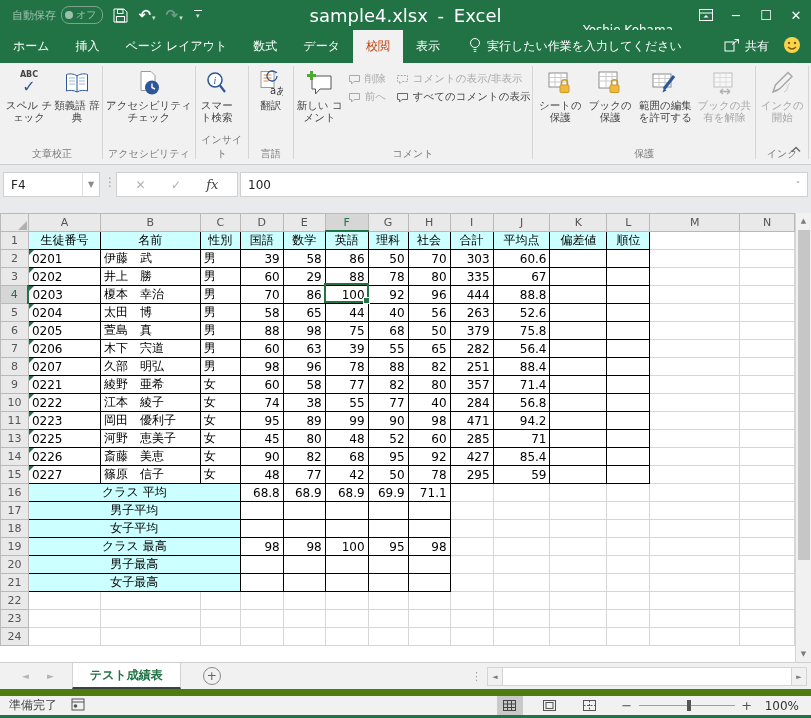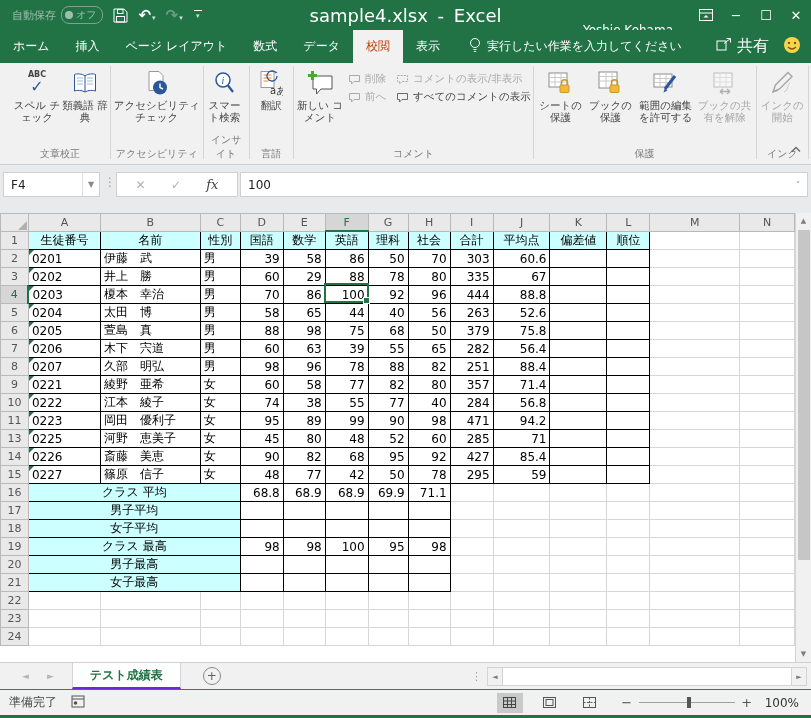--- a/index.html
+++ b/index.html
@@ -25,24 +25,24 @@
   .tb-right{position:absolute;right:0;top:0;height:30px;display:flex;align-items:center;}
   .username{font-size:12px;color:#fff;margin-right:18px;margin-top:29px;}
   .winbtn{width:30px;height:30px;display:flex;align-items:center;justify-content:center;color:#fff;font-size:13px;}
   
   .tabrow{position:absolute;left:0;top:30px;width:811px;height:33px;background:#217346;
     display:flex;align-items:stretch;color:#fff;}
   .rtab{display:flex;align-items:center;padding:0 13px;font-size:12px;color:#fff;}
   .rtab.active{background:#f1f1f1;color:#c2410c;}
   .tellme{display:flex;align-items:center;gap:6px;margin-left:16px;font-size:12px;color:#fff;}
   .tabrow-right{margin-left:auto;display:flex;align-items:center;gap:14px;padding-right:10px;}
-  .share{display:flex;gap:5px;font-size:16px;}
+  .share{display:flex;gap:5px;font-size:12px;}
   
   .ribbon{position:absolute;left:0;top:63px;width:811px;height:102px;background:#f1f1f1;
-    border-bottom:1px solid #cfcfcf;display:flex;align-items:stretch;padding-left:12px;box-sizing:border-box;}
+    border-bottom:1px solid #cfcfcf;display:flex;align-items:stretch;padding-left:4px;box-sizing:border-box;}
   .rgroup{display:flex;flex-direction:column;}
   .rbtns{flex:1;display:flex;align-items:flex-start;padding-top:3px;}
   .rglabel{font-size:10px;color:#7a7a7a;text-align:center;padding:0 2px 3px;}
   .vdiv{width:1px;background:#d5d5d5;margin:3px 2px 5px;}
   .bb{display:flex;flex-direction:column;align-items:center;padding-top:1px;}
   .bb .ib{height:32px;display:flex;align-items:center;justify-content:center;}
   .bb .lbl{font-size:10.5px;line-height:12px;color:#444;text-align:center;white-space:pre-line;}
   .bb.disabled .lbl{color:#a6a6a6;}
   .cstack{display:flex;flex-direction:column;gap:4px;padding-top:6px;margin-left:4px;}
   .crow{display:flex;align-items:center;}
@@ -92,32 +92,32 @@
   .vscroll{position:absolute;left:795px;top:213px;width:16px;height:449px;background:#f1f1f1;
     border-left:1px solid #d4d4d4;box-sizing:border-box;}
   .vs-up,.vs-dn{height:16px;display:flex;align-items:center;justify-content:center;color:#7b7b7b;font-size:7px;}
   .vs-dn{position:absolute;bottom:0;width:100%;}
   .vs-thumb{position:absolute;top:17px;left:2px;width:12px;height:330px;background:#c6c6c6;}
   
   .tabbar{position:absolute;left:0;top:662px;width:811px;height:27px;background:#f1f1f1;
     border-top:1px solid #cfcfcf;box-sizing:border-box;display:flex;align-items:stretch;}
   .navarrows{display:flex;align-items:center;gap:18px;padding:0 18px 0 22px;color:#b5b5b5;font-size:9px;}
   .sheettab{display:flex;align-items:center;padding:0 17px;background:#fff;border-left:1px solid #d4d4d4;
-    border-right:1px solid #d4d4d4;border-bottom:2px solid #6d28d9;color:#217346;font-weight:bold;font-size:12px;box-sizing:border-box;}
+    border-right:1px solid #d4d4d4;border-bottom:2px solid #404040;color:#217346;font-weight:bold;font-size:12px;box-sizing:border-box;}
   .newsheet{display:flex;align-items:center;margin-left:22px;}
   .ns-circle{width:16px;height:16px;border:1px solid #8a8a8a;border-radius:50%;color:#5f5f5f;
     display:flex;align-items:center;justify-content:center;font-size:12px;line-height:12px;}
   .hscroll{position:absolute;right:4px;top:4px;display:flex;align-items:center;height:19px;}
   .hs-grip{color:#a0a0a0;font-size:11px;margin-right:5px;}
   .hs-btn{width:16px;height:19px;background:#f1f1f1;border:1px solid #d4d4d4;display:flex;align-items:center;
     justify-content:center;color:#7b7b7b;font-size:7px;box-sizing:border-box;}
   .hs-track{width:288px;height:19px;background:#fff;border-top:1px solid #d4d4d4;border-bottom:1px solid #d4d4d4;box-sizing:border-box;}
   
   .statusbar{position:absolute;left:0;top:689px;width:811px;height:26px;background:#f1f1f1;
-    border-top:1px solid #4d7c0f;box-sizing:border-box;display:flex;align-items:center;color:#444;}
+    border-top:7px solid #4d7c0f;box-sizing:border-box;display:flex;align-items:center;color:#444;}
   .sb-left{display:flex;align-items:center;gap:14px;padding-left:9px;font-size:12px;}
   .sb-right{margin-left:auto;display:flex;align-items:center;padding-right:12px;}
   .viewbtn{width:26px;height:20px;display:flex;align-items:center;justify-content:center;}
   .viewbtn.active{background:#c9c9c9;}
   .zminus,.zplus{width:16px;text-align:center;font-size:13px;color:#555;}
   .ztrack{width:96px;height:1px;background:#a0a0a0;position:relative;margin:0 4px;}
   .zthumb{position:absolute;left:48px;top:-5px;width:4px;height:11px;background:#555;}
   .zlabel{font-size:12px;margin-left:10px;color:#333;}
   .greenbottom{position:absolute;left:0;top:715px;width:811px;height:3px;background:#217346;}
 </style>

